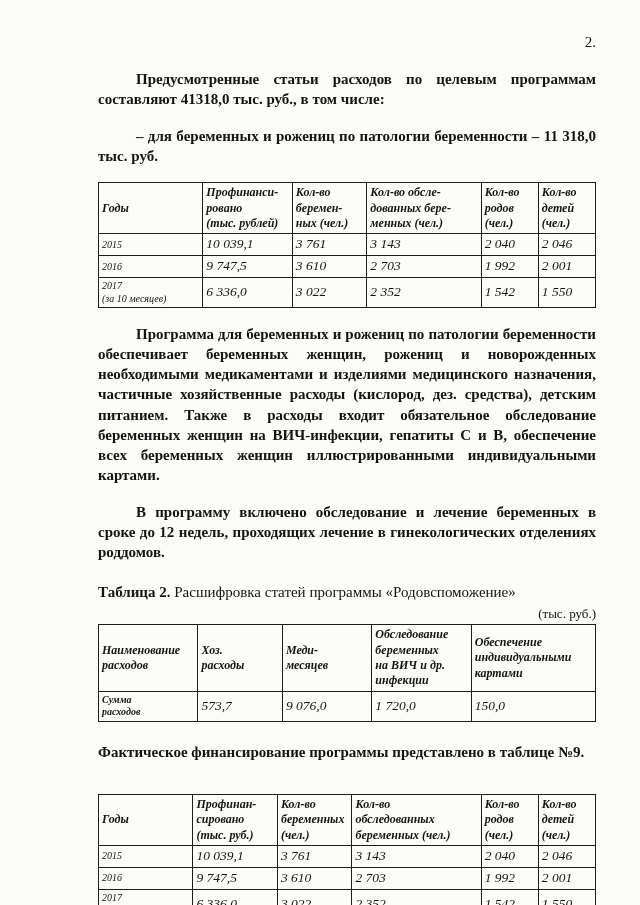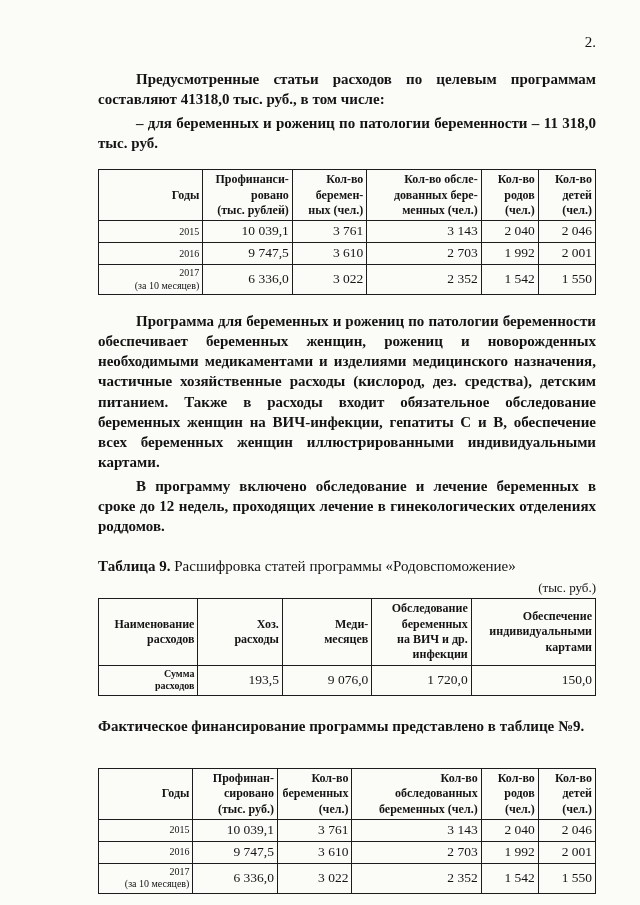--- a/index.html
+++ b/index.html
@@ -27,35 +27,36 @@
     margin: 0 0 18px 0;
   }
   p.body-text {
     font-size: 15px;
     line-height: 1.34;
     text-align: justify;
     text-indent: 38px;
     margin: 0;
     font-weight: bold;
   }
-  p.body-text + p.body-text { margin-top: 4px; }
+  p.body-text + p.body-text { margin-top: 17px; }
   .spacer-md { height: 16px; }
   .spacer-lg { height: 20px; }
   table.doc-table {
     width: 100%;
     border-collapse: collapse;
     table-layout: fixed;
   }
   table.doc-table th,
   table.doc-table td {
     border: 1px solid #1c1c1c;
-    text-align: right;
+    text-align: left;
     vertical-align: middle;
     padding: 2px 3px;
     white-space: pre-line;
+    font-style: italic;
   }
   table.doc-table th {
     font-weight: bold;
     font-size: 12px;
     line-height: 1.28;
   }
   table.doc-table td {
     font-size: 13.5px;
     line-height: 1.25;
   }
@@ -144,21 +145,21 @@
     </tbody>
   </table>
 
   <div class="spacer-md"></div>
 
   <p class="body-text">Программа для беременных и рожениц по патологии беременности обеспечивает беременных женщин, рожениц и новорожденных необходимыми медикаментами и изделиями медицинского назначения, частичные хозяйственные расходы (кислород, дез. средства), детским питанием. Также в расходы входит обязательное обследование беременных женщин на ВИЧ-инфекции, гепатиты С и В, обеспечение всех беременных женщин иллюстрированными индивидуальными картами.</p>
   <p class="body-text">В программу включено обследование и лечение беременных в сроке до 12 недель, проходящих лечение в гинекологических отделениях роддомов.</p>
 
   <div class="spacer-lg"></div>
 
-  <p class="caption"><span class="cap-label">Таблица 9.</span><span> Расшифровка статей программы «Родовспоможение»</span></p>
+  <p class="caption"><span class="cap-label">Таблица 2.</span><span> Расшифровка статей программы «Родовспоможение»</span></p>
 
   <p class="units-note">(тыс. руб.)</p>
 
   <table class="doc-table">
     <colgroup>
       <col style="width:20%">
         <col style="width:17%">
         <col style="width:18%">
         <col style="width:20%">
         <col style="width:25%">
@@ -177,21 +178,21 @@
 инфекции</th>
         <th>Обеспечение
 индивидуальными
 картами</th>
       </tr>
     </thead>
     <tbody>
       <tr>
         <td class="bold-cell row-label">Сумма
 расходов</td>
-        <td>193,5</td>
+        <td>573,7</td>
         <td>9 076,0</td>
         <td>1 720,0</td>
         <td>150,0</td>
       </tr>
     </tbody>
   </table>
 
   <div class="spacer-lg"></div>
 
   <p class="body-text" style="text-indent:0;">Фактическое финансирование программы представлено в таблице №9.</p>

